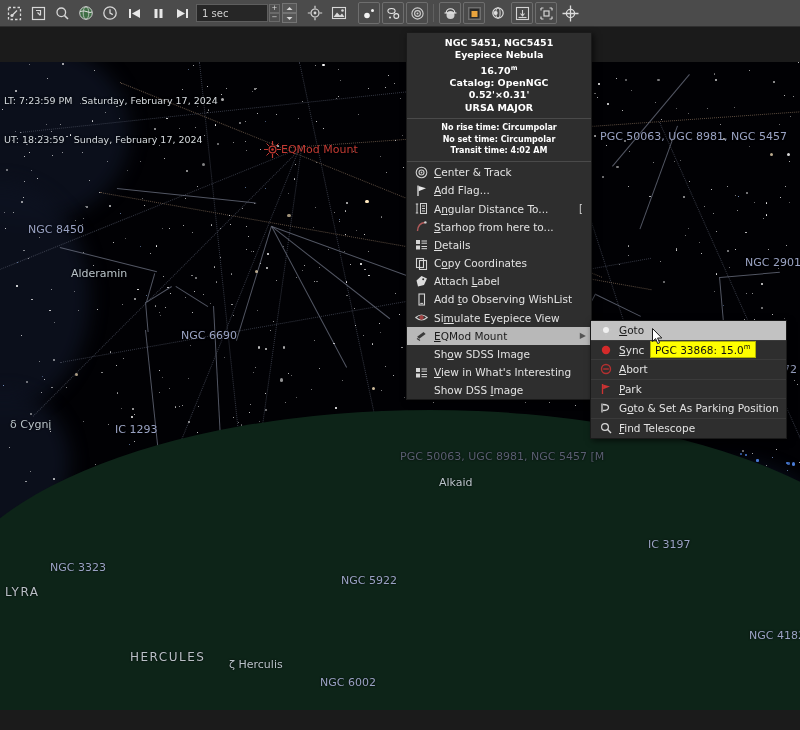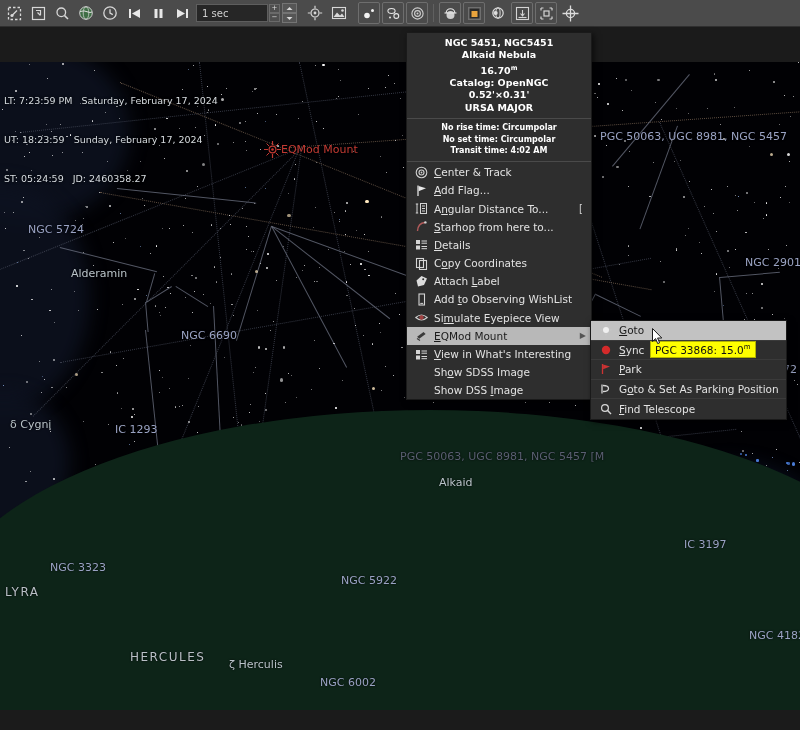--- a/index.html
+++ b/index.html
@@ -1398,52 +1398,51 @@
     <div class="scope-marker" style="left:264px; top:79px;">
       <svg width="17" height="17" viewBox="0 0 17 17">
         <circle cx="8.5" cy="8.5" r="3.4" stroke="#c23a33" stroke-width="1.2" fill="none"></circle>
         <circle cx="8.5" cy="8.5" r="1.3" fill="#c23a33"></circle>
         <path d="M8.5 0 L8.5 4 M8.5 13 L8.5 17 M0 8.5 L4 8.5 M13 8.5 L17 8.5" stroke="#c23a33" stroke-width="1.2"></path>
         <path d="M2.5 2.5 L5 5 M12 12 L14.5 14.5 M14.5 2.5 L12 5 M5 12 L2.5 14.5" stroke="#c23a33" stroke-width="1"></path>
       </svg>
     </div>
     <div class="scopelabel" style="left:281px; top:81px;">EQMod Mount</div>
 
-    <div class="objlabel" style="left:28px;  top:161px;">NGC 5724</div>
+    <div class="objlabel" style="left:28px;  top:161px;">NGC 8450</div>
     <div class="objlabel" style="left:181px; top:267px;">NGC 6690</div>
     <div class="objlabel" style="left:115px; top:361px;">IC 1293</div>
     <div class="objlabel" style="left:50px;  top:499px;">NGC 3323</div>
     <div class="objlabel" style="left:341px; top:512px;">NGC 5922</div>
     <div class="objlabel" style="left:320px; top:614px;">NGC 6002</div>
     <div class="objlabel" style="left:745px; top:194px;">NGC 2901</div>
     <div class="objlabel" style="left:741px; top:301px;">NGC 3272</div>
-    <div class="objlabel" style="left:684px; top:476px;">IC 3197</div>
+    <div class="objlabel" style="left:648px; top:476px;">IC 3197</div>
     <div class="objlabel" style="left:749px; top:567px;">NGC 4182</div>
     <div class="objlabel" style="left:600px; top:68px;">PGC 50063, UGC 8981, NGC 5457</div>
     <div class="objlabel" style="left:400px; top:388px; color:#5a5f72;">PGC 50063, UGC 8981, NGC 5457 [M</div>
 
     <div class="starlabel" style="left:71px;  top:205px;">Alderamin</div>
     <div class="starlabel" style="left:10px;  top:356px;">δ Cygni</div>
     <div class="starlabel" style="left:439px; top:414px;">Alkaid</div>
     <div class="starlabel" style="left:229px; top:596px;">ζ Herculis</div>
 
     <div class="constlabel" style="left:5px;   top:523px;">LYRA</div>
     <div class="constlabel" style="left:130px; top:588px;">HERCULES</div>
   </div>
 
   <div class="infopanel">
     <div>LT: 7:23:59 PM   Saturday, February 17, 2024</div>
     <div>UT: 18:23:59   Sunday, February 17, 2024</div>
-    <div>ST: 05:24:59   JD: 2460358.27</div>
   </div>
 
   <div class="ctxmenu">
     <div class="ctx-head">
       <div>NGC 5451, NGC5451</div>
-      <div>Alkaid Nebula</div>
+      <div>Eyepiece Nebula</div>
       <div><span>16.70</span><span class="sup">m</span></div>
       <div>Catalog: OpenNGC</div>
       <div>0.52'×0.31'</div>
       <div>URSA MAJOR</div>
     </div>
     <div class="ctx-sep"></div>
     <div class="ctx-sub">
       <div>No rise time: Circumpolar</div>
       <div>No set time: Circumpolar</div>
       <div>Transit time: 4:02 AM</div>
@@ -1539,32 +1538,32 @@
       <span class="ic">
           <svg width="13" height="13" viewBox="0 0 13 13">
             <path d="M1.5 8 L9 2.5 L11.5 5 L4 10.5 Z" fill="#3a3a3a" transform="scale(0.85) translate(1,1)"></path>
             <path d="M2 9.5 L5 11.5" stroke="#3a3a3a" stroke-width="1.1"></path>
           </svg>
         </span>
       <span class="lbl"><u class="acc">E</u>QMod Mount</span>
       <span class="arrow">▶</span>
     </div>
     <div class="ctx-item">
+      <span class="noic"></span>
+      <span class="lbl">Sh<u class="acc">o</u>w SDSS Image</span>
+    </div>
+    <div class="ctx-item">
       <span class="ic">
           <svg width="13" height="13" viewBox="0 0 13 13">
             <rect x="1" y="2" width="4" height="4" fill="#d6d6d6"></rect>
             <rect x="1" y="7.5" width="4" height="4" fill="#d6d6d6"></rect>
             <path d="M6.5 3 L12 3 M6.5 5.2 L12 5.2 M6.5 8.5 L12 8.5 M6.5 10.7 L12 10.7" stroke="#d6d6d6" stroke-width="1"></path>
           </svg>
         </span>
       <span class="lbl"><u class="acc">V</u>iew in What's Interesting</span>
-    </div>
-    <div class="ctx-item">
-      <span class="noic"></span>
-      <span class="lbl">Sh<u class="acc">o</u>w SDSS Image</span>
     </div>
     <div class="ctx-item">
       <span class="noic"></span>
       <span class="lbl">Show DSS <u class="acc">I</u>mage</span>
     </div>
   </div>
 
   <div class="submenu">
     <div class="sub-item hl">
       <span class="ic">
@@ -1579,20 +1578,29 @@
       <span class="ic">
           <svg width="12" height="12" viewBox="0 0 12 12">
             <circle cx="6" cy="6" r="4.2" fill="#d42a2a"></circle>
           </svg>
         </span>
       <span><u class="acc">S</u>ync</span>
     </div>
     <div class="sub-item">
       <span class="ic">
           <svg width="12" height="12" viewBox="0 0 12 12">
+            <circle cx="6" cy="6" r="4.5" stroke="#b33030" stroke-width="1.4" fill="none"></circle>
+            <path d="M3.2 6 L8.8 6" stroke="#b33030" stroke-width="1.4"></path>
+          </svg>
+        </span>
+      <span><u class="acc">A</u>bort</span>
+    </div>
+    <div class="sub-item">
+      <span class="ic">
+          <svg width="12" height="12" viewBox="0 0 12 12">
             <path d="M2.5 1 L2.5 11" stroke="#cc3333" stroke-width="1.3"></path>
             <path d="M3.1 1.6 L10 3.6 L3.1 6.3 Z" fill="#cc3333"></path>
           </svg>
         </span>
       <span><u class="acc">P</u>ark</span>
     </div>
     <div class="sub-item">
       <span class="ic">
           <svg width="12" height="12" viewBox="0 0 12 12">
             <path d="M2 1.5 L2 10.5" stroke="#d6d6d6" stroke-width="1.3"></path>

